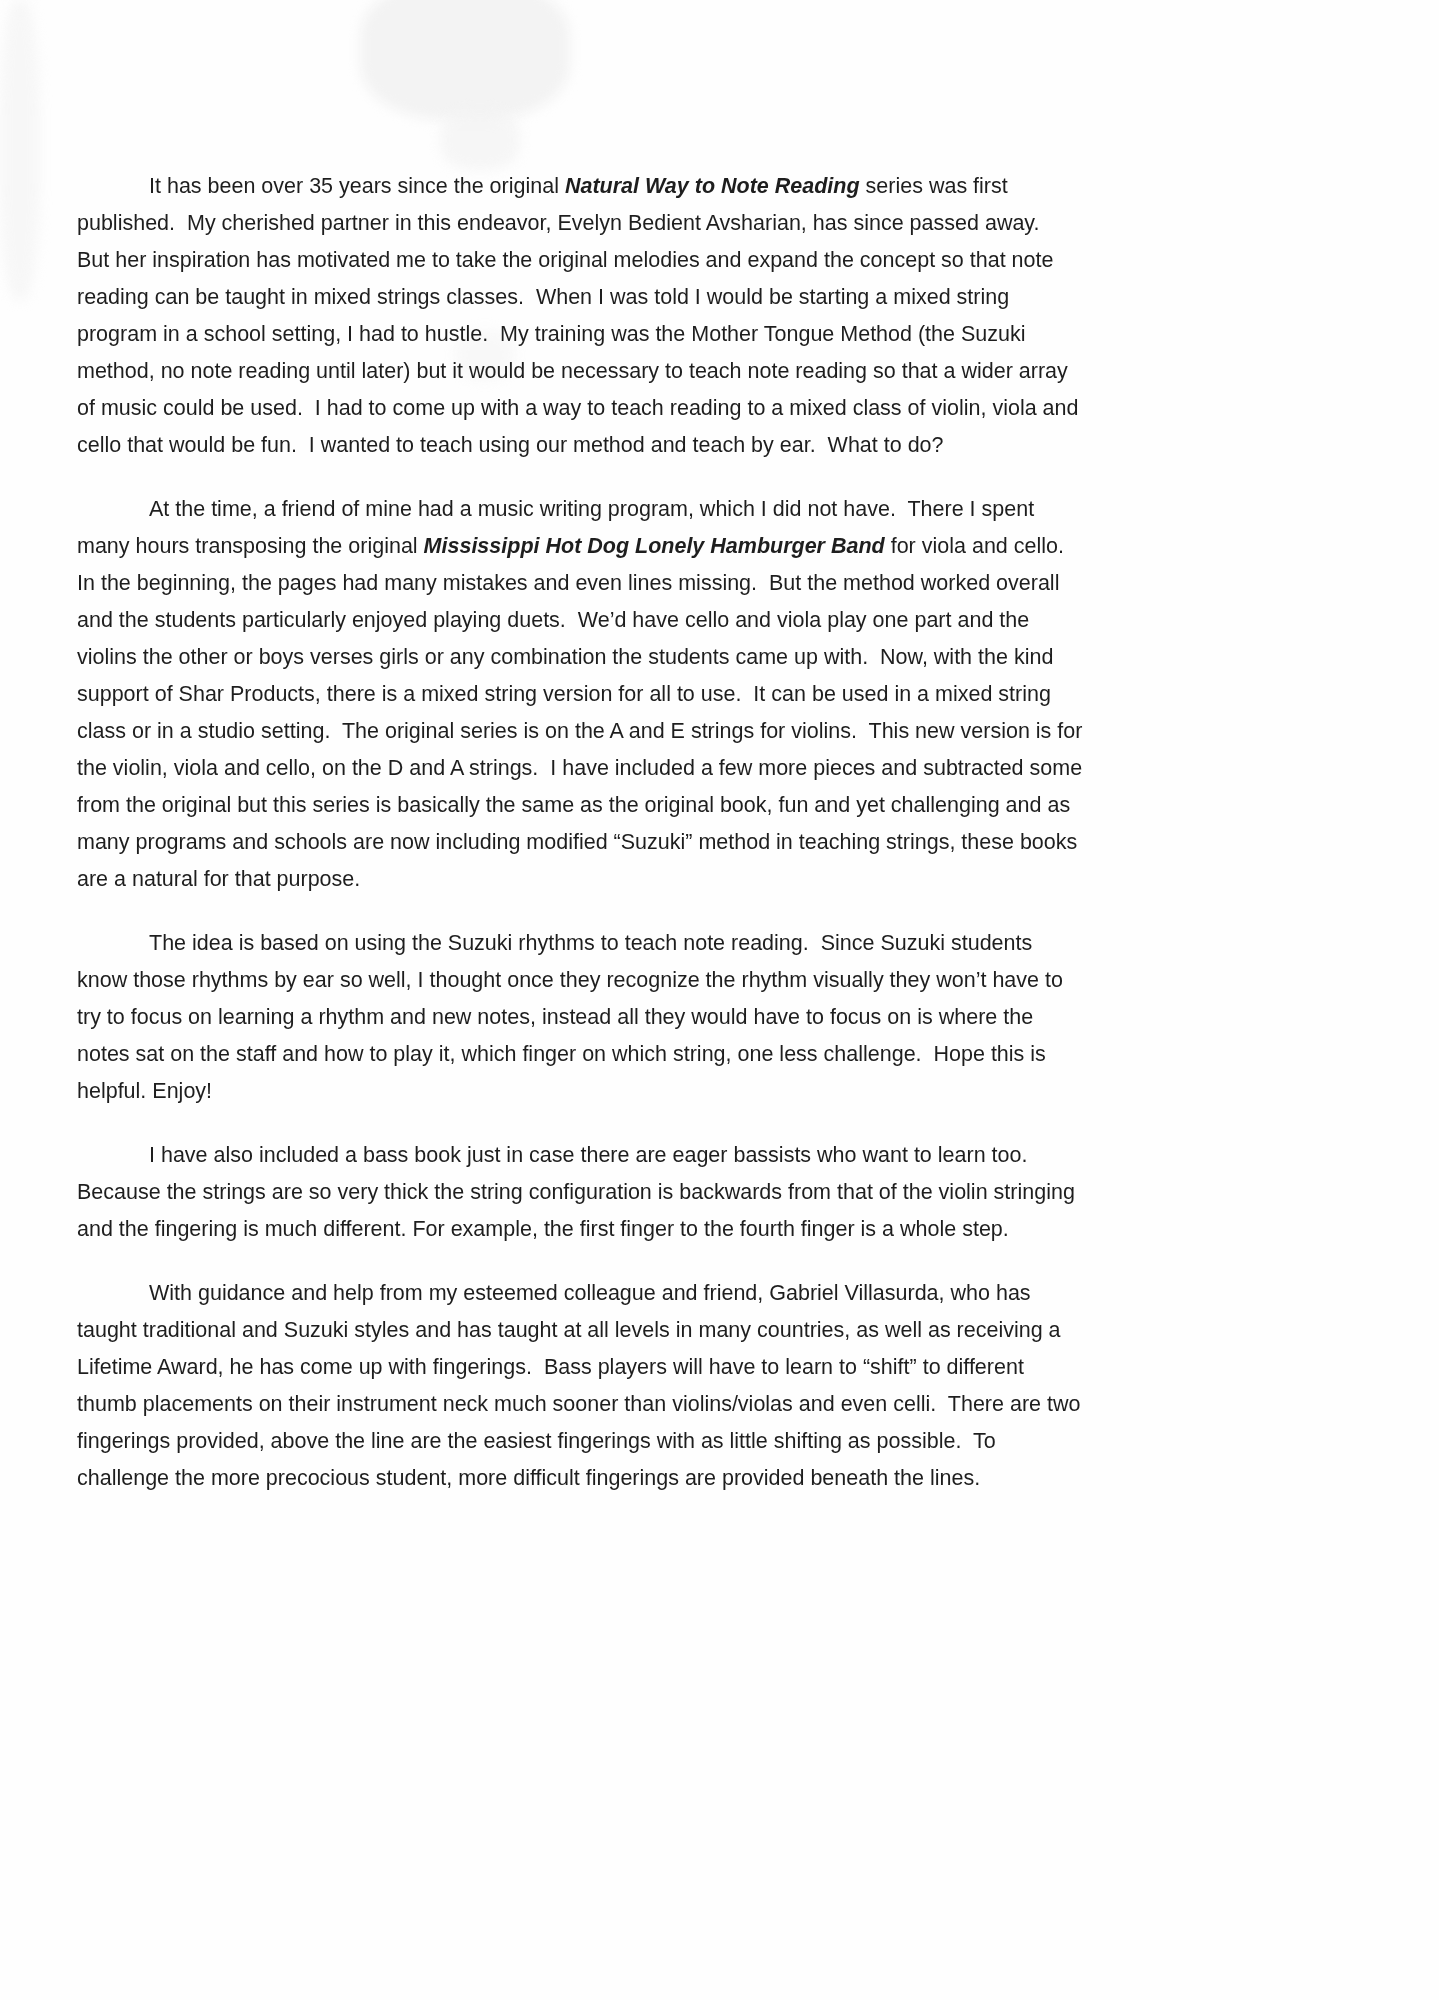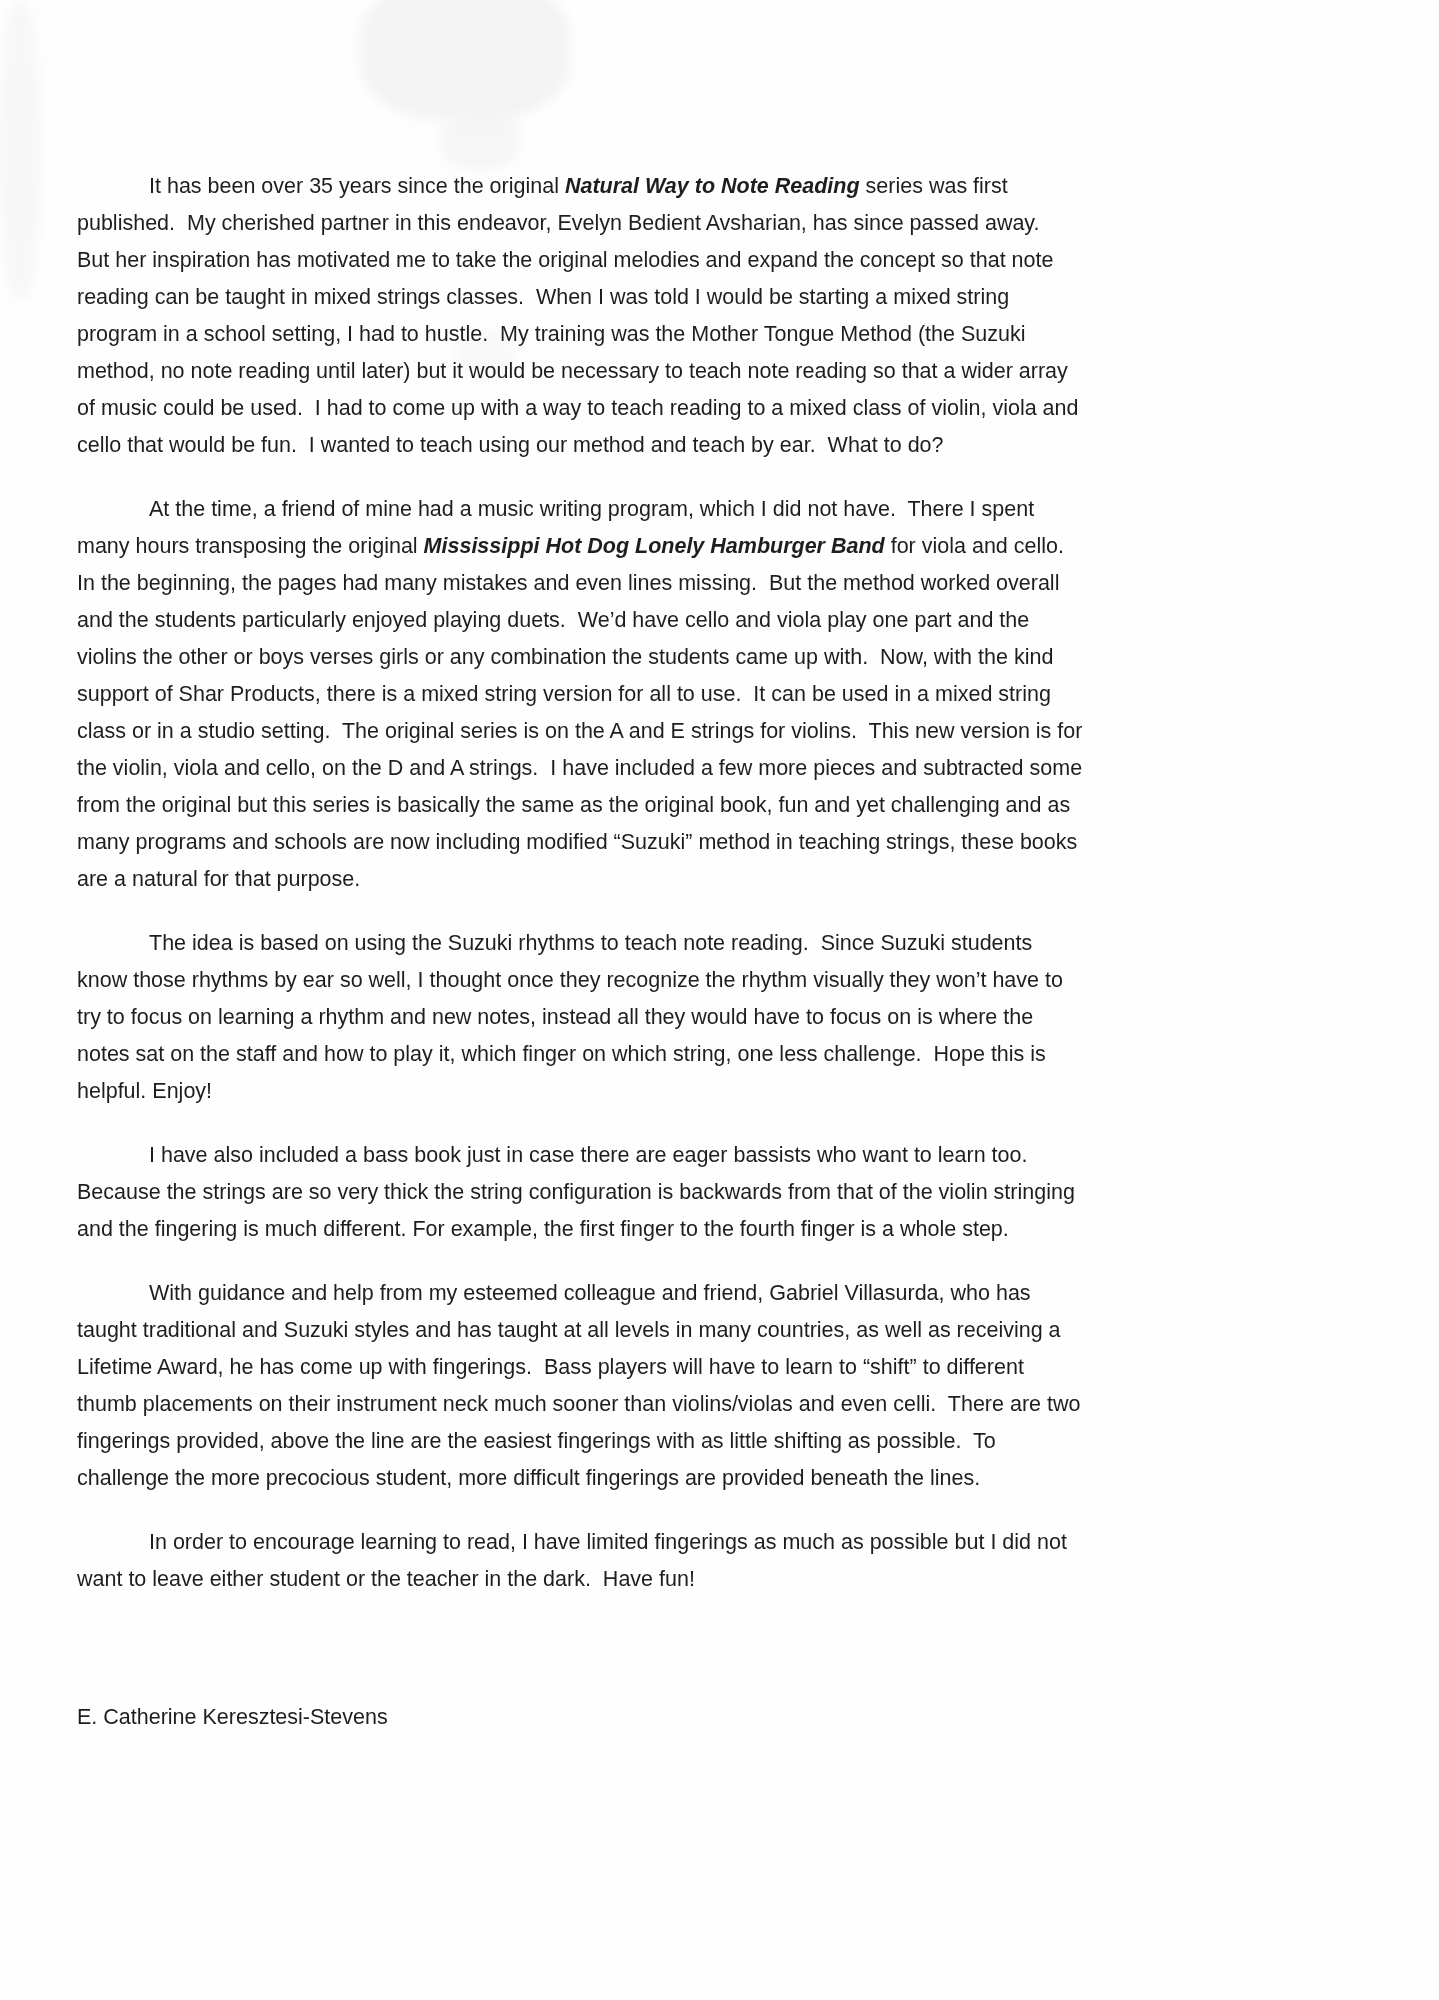--- a/index.html
+++ b/index.html
@@ -57,19 +57,17 @@
   <div class="smudge s3"></div>
   <div class="smudge s4"></div>
 
   <div class="content">
     <div id="paragraphs">
         <p class="para"><span>It has been over 35 years since the original </span><span class="bi">Natural Way to Note Reading</span><span> series was first published.  My cherished partner in this endeavor, Evelyn Bedient Avsharian, has since passed away.  But her inspiration has motivated me to take the original melodies and expand the concept so that note reading can be taught in mixed strings classes.  When I was told I would be starting a mixed string program in a school setting, I had to hustle.  My training was the Mother Tongue Method (the Suzuki method, no note reading until later) but it would be necessary to teach note reading so that a wider array of music could be used.  I had to come up with a way to teach reading to a mixed class of violin, viola and cello that would be fun.  I wanted to teach using our method and teach by ear.  What to do?</span></p>
         <p class="para"><span>At the time, a friend of mine had a music writing program, which I did not have.  There I spent many hours transposing the original </span><span class="bi">Mississippi Hot Dog Lonely Hamburger Band</span><span> for viola and cello.  In the beginning, the pages had many mistakes and even lines missing.  But the method worked overall and the students particularly enjoyed playing duets.  We’d have cello and viola play one part and the violins the other or boys verses girls or any combination the students came up with.  Now, with the kind support of Shar Products, there is a mixed string version for all to use.  It can be used in a mixed string class or in a studio setting.  The original series is on the A and E strings for violins.  This new version is for the violin, viola and cello, on the D and A strings.  I have included a few more pieces and subtracted some from the original but this series is basically the same as the original book, fun and yet challenging and as many programs and schools are now including modified “Suzuki” method in teaching strings, these books are a natural for that purpose.</span></p>
         <p class="para"><span>The idea is based on using the Suzuki rhythms to teach note reading.  Since Suzuki students know those rhythms by ear so well, I thought once they recognize the rhythm visually they won’t have to try to focus on learning a rhythm and new notes, instead all they would have to focus on is where the notes sat on the staff and how to play it, which finger on which string, one less challenge.  Hope this is helpful. Enjoy!</span></p>
         <p class="para"><span>I have also included a bass book just in case there are eager bassists who want to learn too.  Because the strings are so very thick the string configuration is backwards from that of the violin stringing and the fingering is much different. For example, the first finger to the fourth finger is a whole step.</span></p>
         <p class="para"><span>With guidance and help from my esteemed colleague and friend, Gabriel Villasurda, who has taught traditional and Suzuki styles and has taught at all levels in many countries, as well as receiving a Lifetime Award, he has come up with fingerings.  Bass players will have to learn to “shift” to different thumb placements on their instrument neck much sooner than violins/violas and even celli.  There are two fingerings provided, above the line are the easiest fingerings with as little shifting as possible.  To challenge the more precocious student, more difficult fingerings are provided beneath the lines.</span></p>
-        <p class="para"><span>In order to encourage learning to read, I have limited fingerings as much as possible but I did not want to leave either student or the teacher in the dark.  Have fun!</span></p>
       </div>
     <div class="signoff">
-      <div>E. Catherine Keresztesi-Stevens</div>
     </div>
   </div>
 </div>
 
 </body></html>

